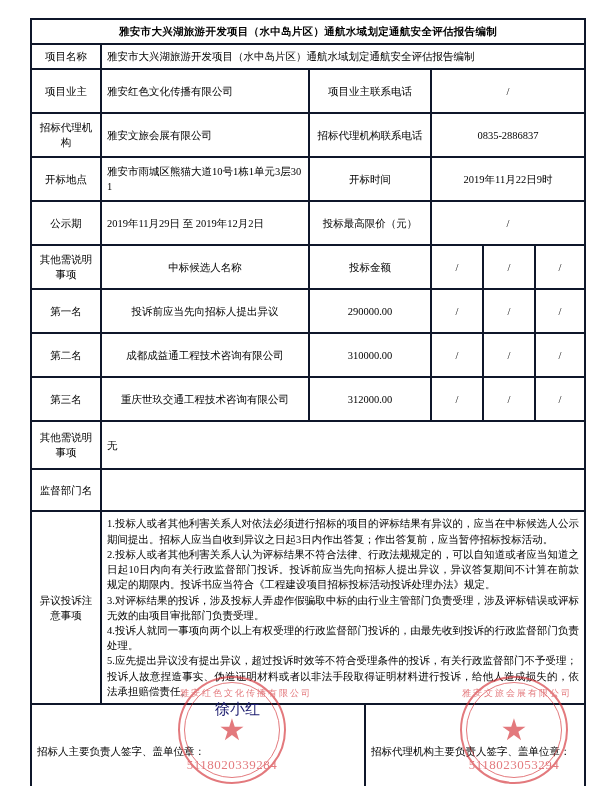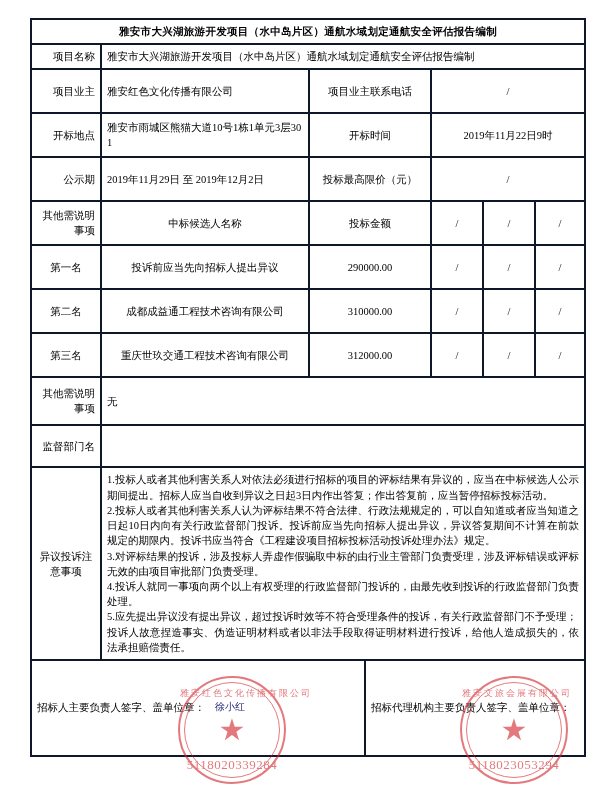--- a/index.html
+++ b/index.html
@@ -37,21 +37,21 @@
   }
   .title-cell {
     text-align: center;
     font-size: 13.5px;
     font-weight: bold;
     line-height: 1.5;
     padding: 7px 26px 8px 26px;
     letter-spacing: 0.3px;
   }
   .lbl {
-    text-align: right;
+    text-align: center;
     width: 66px;
   }
   .ctr { text-align: center; }
   .left { text-align: left; }
   .tall { height: 34px; }
 
   
   .notes-label {
     text-align: center;
     width: 66px;
@@ -116,21 +116,21 @@
     bottom: 9px; left: 0; right: 0;
     text-align: center;
     color: #d2282e;
     font-size: 13px;
     letter-spacing: 0.5px;
     white-space: nowrap;
   }
   .hand {
     font-family: "Liberation Serif", serif;
     color: #1a1a6e;
-    font-size: 10px;
+    font-size: 15px;
   }
 </style>
 </head>
 <body>
 
 <div class="page">
   <table class="doc">
     <colgroup>
       <col style="width:70px">
       <col style="width:140px">
@@ -152,20 +152,26 @@
       <td class="left" colspan="7">雅安市大兴湖旅游开发项目（水中岛片区）通航水域划定通航安全评估报告编制</td>
     </tr>
 
     <tr>
       <td class="lbl tall">项目业主</td>
       <td class="left" colspan="2">雅安红色文化传播有限公司</td>
       <td class="ctr" colspan="2">项目业主联系电话</td>
       <td class="ctr" colspan="3">/</td>
     </tr>
 
+    <tr>
+      <td class="lbl tall">招标代理机构</td>
+      <td class="left" colspan="2">雅安文旅会展有限公司</td>
+      <td class="ctr" colspan="2">招标代理机构联系电话</td>
+      <td class="ctr" colspan="3">0835-2886837</td>
+    </tr>
 
     <tr>
       <td class="lbl tall">开标地点</td>
       <td class="left" colspan="2">雅安市雨城区熊猫大道10号1栋1单元3层301</td>
       <td class="ctr" colspan="2">开标时间</td>
       <td class="ctr" colspan="3">2019年11月22日9时</td>
     </tr>
 
     <tr>
       <td class="lbl tall">公示期</td>

